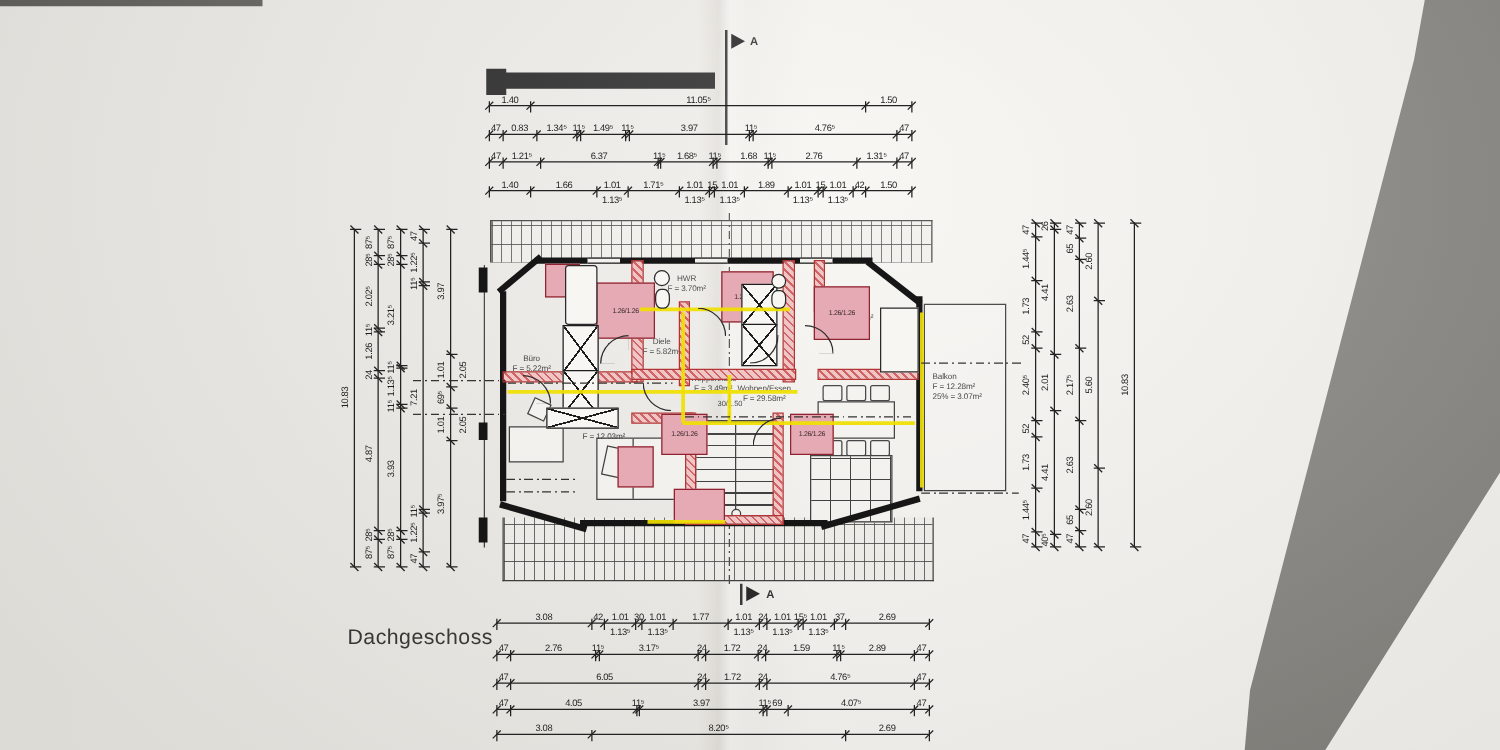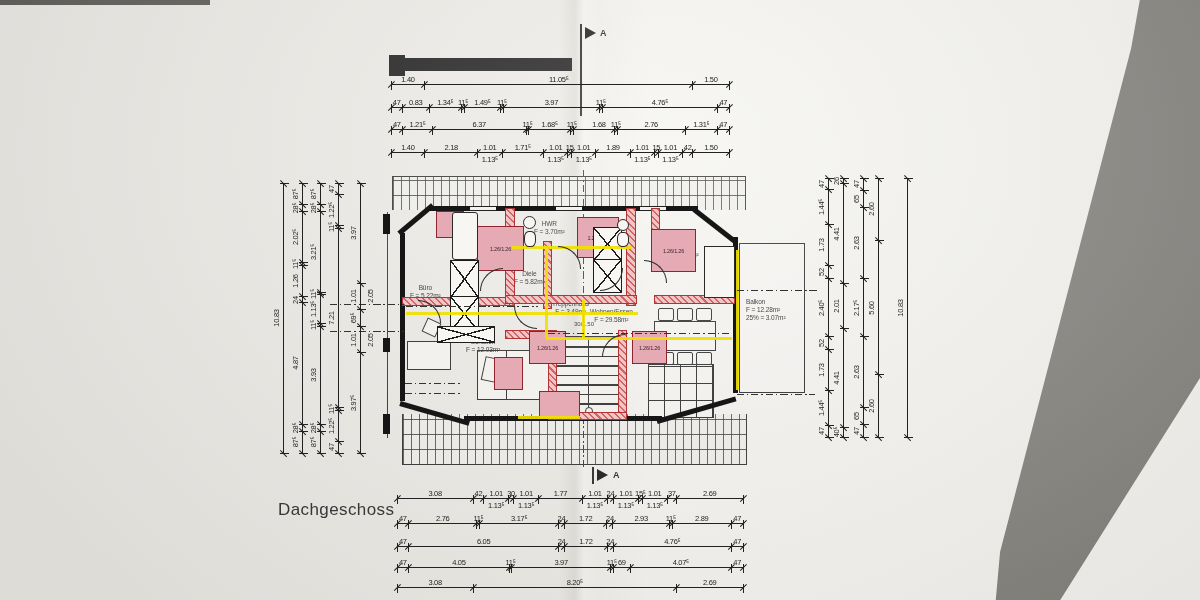--- a/index.html
+++ b/index.html
@@ -312,21 +312,21 @@
       <div class="tk" style="left: 325.947px;"></div>
       <div class="dlab h" style="left: 310.284px;">1.31⁵</div>
       <div class="tk" style="left: 337.5px;"></div>
       <div class="dlab h" style="left: 332.223px;">47</div>
     </div>
     <div class="chain h" style="left: 391px; top: 152px; width: 338px;">
       <div class="tk" style="left: -0.5px;"></div>
       <div class="tk" style="left: 33.3605px;"></div>
       <div class="dlab h" style="left: 16.9302px;">1.40</div>
       <div class="tk" style="left: 86.086px;"></div>
-      <div class="dlab h" style="left: 60.2233px;">2.18</div>
+      <div class="dlab h" style="left: 60.2233px;">1.66</div>
       <div class="tk" style="left: 110.514px;"></div>
       <div class="dlab h" style="left: 98.8px;">1.01</div>
       <div class="dlab hsub" style="left: 98.8px;">1.13⁵</div>
       <div class="tk" style="left: 151.993px;"></div>
       <div class="dlab h" style="left: 131.753px;">1.71⁵</div>
       <div class="tk" style="left: 176.421px;"></div>
       <div class="dlab h" style="left: 164.707px;">1.01</div>
       <div class="dlab hsub" style="left: 164.707px;">1.13⁵</div>
       <div class="tk" style="left: 180.049px;"></div>
       <div class="dlab h" style="left: 178.735px;">15</div>
@@ -392,21 +392,21 @@
       <div class="dlab h" style="left: 81.3936px;">11⁵</div>
       <div class="tk" style="left: 160.925px;"></div>
       <div class="dlab h" style="left: 122.121px;">3.17⁵</div>
       <div class="tk" style="left: 166.867px;"></div>
       <div class="dlab h" style="left: 164.396px;">24</div>
       <div class="tk" style="left: 209.452px;"></div>
       <div class="dlab h" style="left: 188.66px;">1.72</div>
       <div class="tk" style="left: 215.394px;"></div>
       <div class="dlab h" style="left: 212.923px;">24</div>
       <div class="tk" style="left: 271.843px;"></div>
-      <div class="dlab h" style="left: 244.119px;">2.93</div>
+      <div class="dlab h" style="left: 244.119px;">1.59</div>
       <div class="tk" style="left: 274.691px;"></div>
       <div class="dlab h" style="left: 273.767px;">11⁵</div>
       <div class="tk" style="left: 333.864px;"></div>
       <div class="dlab h" style="left: 304.777px;">2.89</div>
       <div class="tk" style="left: 345.5px;"></div>
       <div class="dlab h" style="left: 340.182px;">47</div>
     </div>
     <div class="chain h" style="left: 397px; top: 546px; width: 346px;">
       <div class="tk" style="left: -0.5px;"></div>
       <div class="tk" style="left: 11.1532px;"></div>

